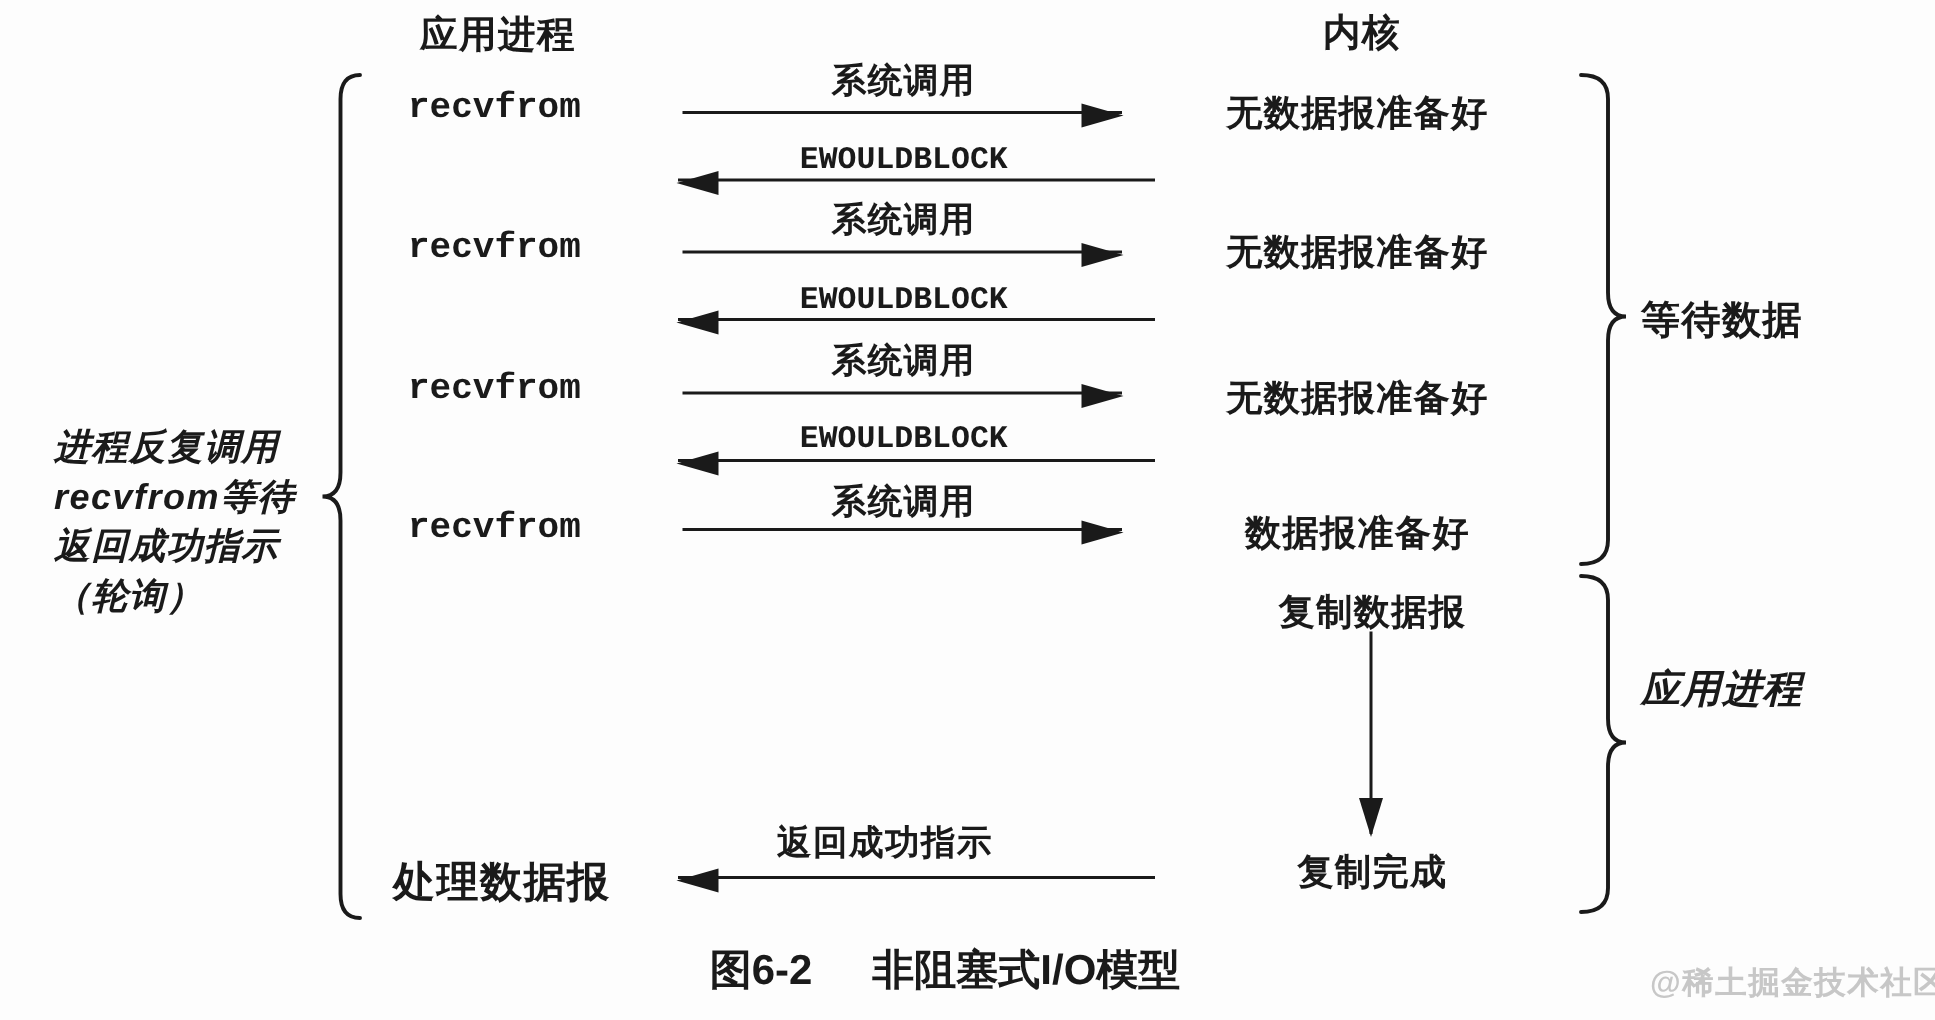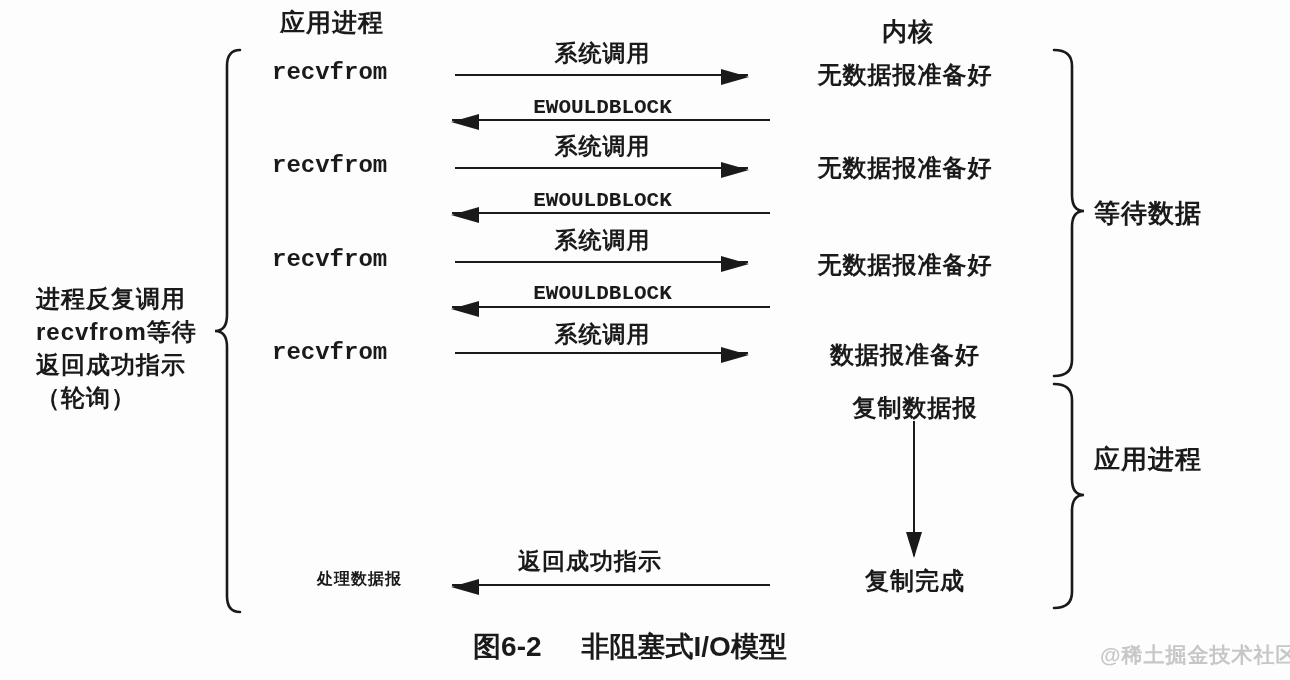--- a/index.html
+++ b/index.html
@@ -67,21 +67,21 @@
     border-top: 26px solid var(--ink);
     border-left: 8px solid transparent;
     border-right: 8px solid transparent;
   }
   .brace path {
     stroke: var(--ink);
     stroke-width: 2.6;
     fill: none;
     stroke-linecap: round;
   }
-  .note-line { display: block; line-height: 33px; }
+  .note-line { display: block; line-height: 33px; font-style: italic; }
   .caption {
     position: absolute;
     left: 400px; top: 628px; width: 460px;
     display: flex; justify-content: center; gap: 40px;
     font-weight: 700; font-size: 28px;
     font-family: "Liberation Sans", "DejaVu Sans", sans-serif;
     color: var(--ink);
     white-space: nowrap;
     text-align: center;
   }
@@ -92,21 +92,21 @@
     color: #c7c7c7; letter-spacing: 1px;
     white-space: nowrap;
   }
 </style>
 </head>
 <body>
 
 <div id="canvas">
 
   <div class="cn hdr center" style="left:252px; top:6px; width:160px;">应用进程</div>
-  <div class="cn hdr center" style="left:848px; top:5px; width:120px;margin-top:10px;">内核</div>
+  <div class="cn hdr center" style="left:848px; top:5px; width:120px;">内核</div>
 
   <div class="cn" style="left:36px; top:282px; font-size:24px;">
     <span class="note-line">进程反复调用</span>
     <span class="note-line">recvfrom等待</span>
     <span class="note-line">返回成功指示</span>
     <span class="note-line">（轮询）</span>
   </div>
 
   <svg class="abs brace" style="left:212px; top:48px;" width="30" height="566" viewBox="0 0 30 566">
     <path d="M 28 2 Q 15 2 15 18 L 15 267 Q 15 283 3 283 Q 15 283 15 299 L 15 548 Q 15 564 28 564"></path>
@@ -151,21 +151,21 @@
     <span class="head-right"></span>
   </div>
   <div class="cn center" style="left:800px; top:339px; width:210px; font-size:24px;">数据报准备好</div>
 
   <div class="cn center" style="left:835px; top:392px; width:160px; font-size:24px;">复制数据报</div>
   <div class="varrow" style="left:913px; top:421px; height:135px;">
     <span class="head-down"></span>
   </div>
   <div class="cn center" style="left:835px; top:565px; width:160px; font-size:24px;">复制完成</div>
 
-  <div class="cn center" style="left:272px; top:569px; width:130px; font-size:16px;text-align:right;">处理数据报</div>
+  <div class="cn center" style="left:262px; top:569px; width:130px; font-size:28px;text-align:right;">处理数据报</div>
   <div class="cn center" style="left:455px; top:546px; width:270px; font-size:23px;">返回成功指示</div>
   <div class="arrow" style="left:452px; top:584px; width:318px;">
     <span class="head-left"></span>
   </div>
 
   <svg class="abs brace" style="left:1048px; top:48px;" width="38" height="330" viewBox="0 0 38 330">
     <path d="M 6 2 Q 24 2 24 18 L 24 147 Q 24 163 36 163 Q 24 163 24 179 L 24 312 Q 24 328 6 328"></path>
   </svg>
   <div class="cn" style="left:1094px; top:196px; font-size:26px;">等待数据</div>
 

